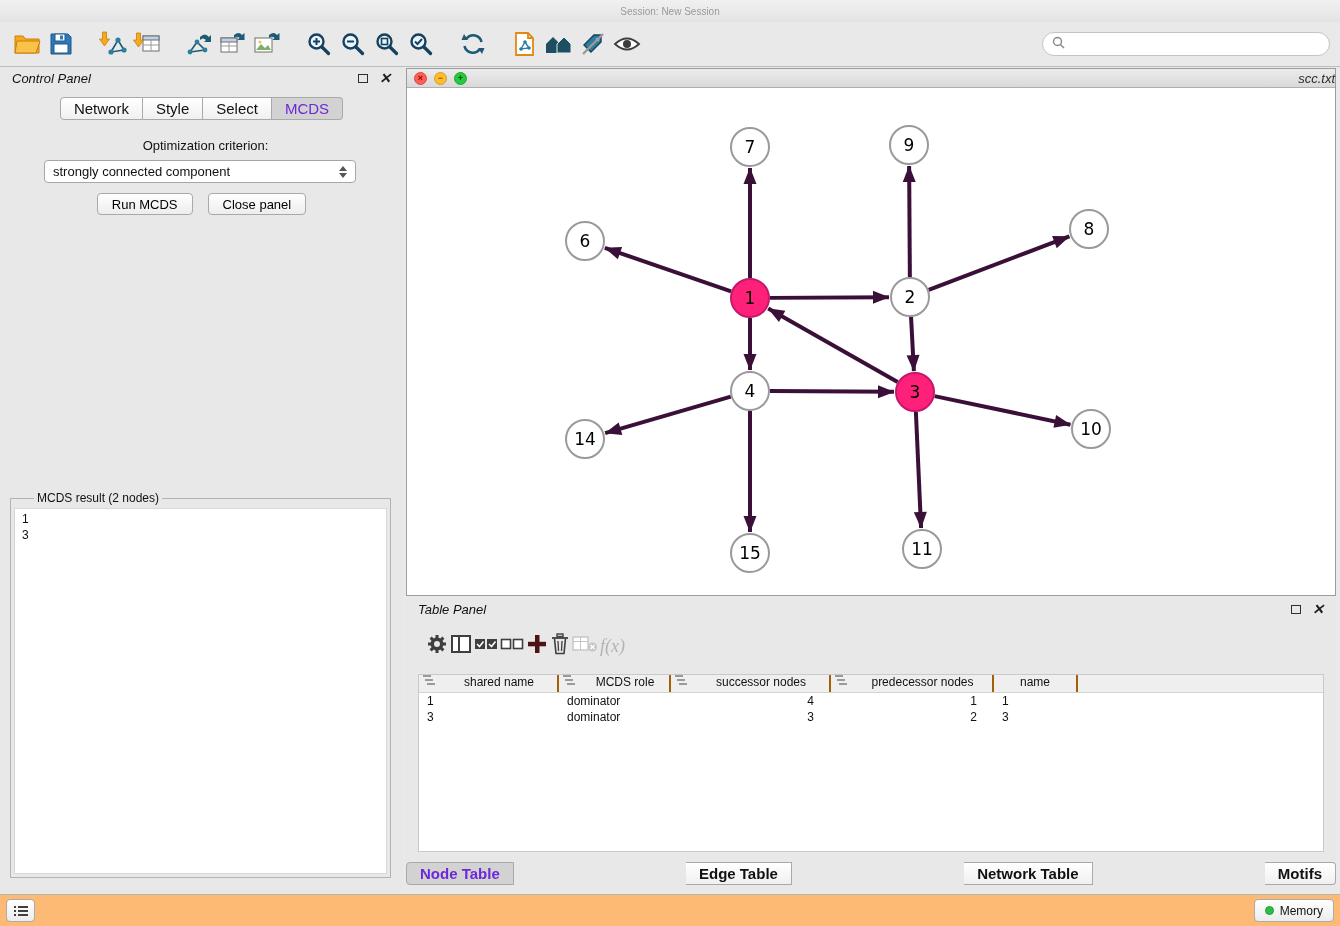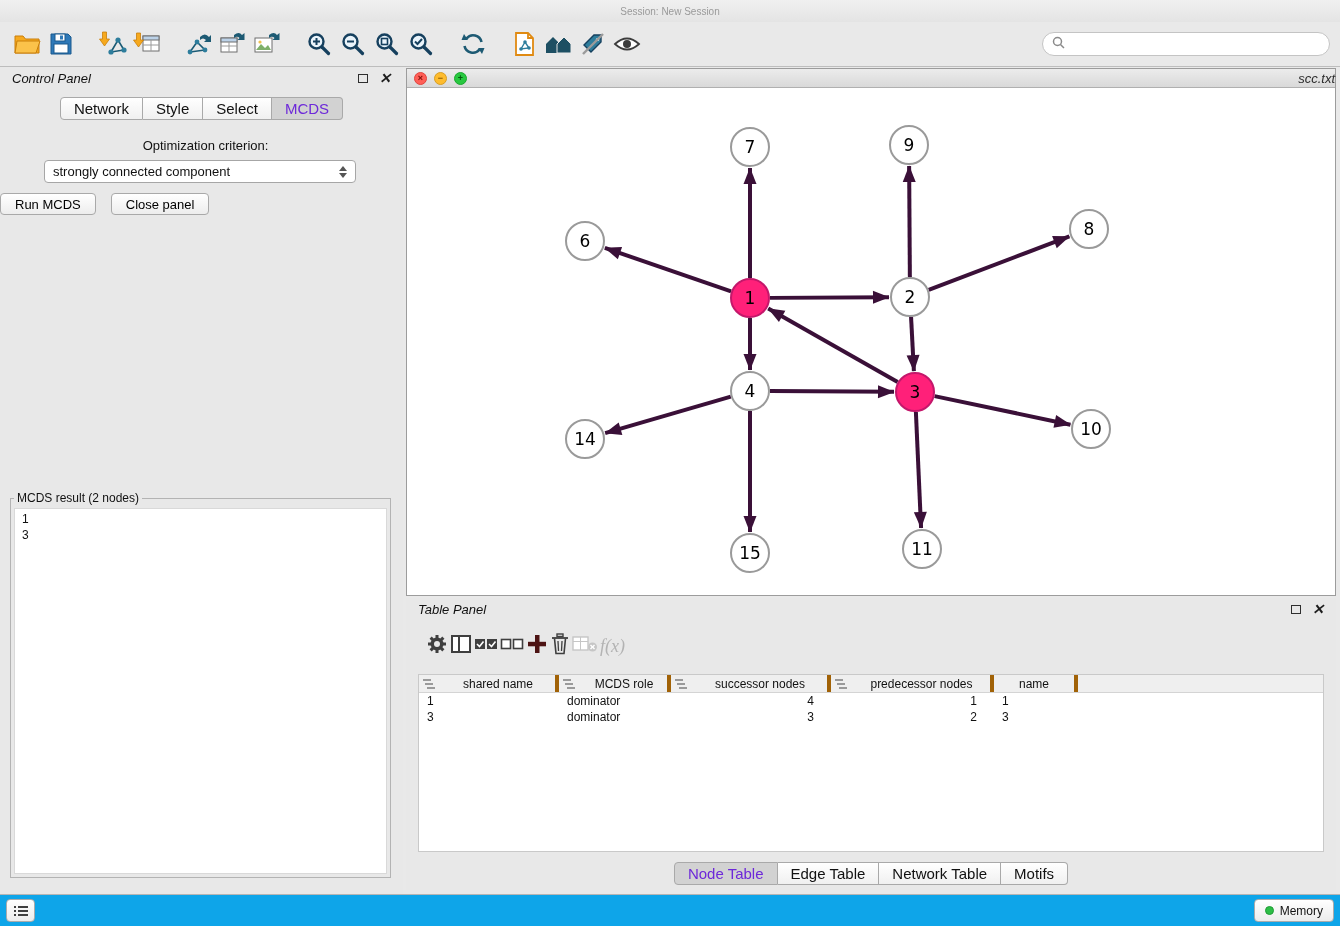--- a/index.html
+++ b/index.html
@@ -39,27 +39,27 @@
   .tab:first-child { border-left:1px solid #a9a9a9; border-radius:4px 0 0 4px; }
   .tab:last-child { border-radius:0 4px 4px 0; }
   .tab.selected { background:#d2d2d2; color:#6d28d9; }
 
   .opt-label { position:absolute; top:71px; left:0; right:0; text-align:center; font-size:13px;margin-left:8px; }
   .select { position:absolute; top:93px; left:44px; width:312px; height:23px; background:#fff;
             border:1px solid #a6a6a6; border-radius:4px; display:flex; align-items:center;
             padding:0 8px; font-size:13px; }
   .stepper { margin-left:auto; display:flex; flex-direction:column; gap:2px; align-items:center; }
 
-  .cp-buttons { position:absolute; top:126px; left:0; right:0; display:flex; gap:15px; }
+  .cp-buttons { position:absolute; top:126px; left:0; right:0; display:flex; justify-content:center; gap:15px; }
   .btn { height:22px; padding:0 14px; font-size:13px; background:linear-gradient(#ffffff,#ededed);
          border:1px solid #a9a9a9; border-radius:4px; font-family:inherit; }
 
   .result-box { position:absolute; left:10px; top:424px; width:381px; height:387px;
                 border:1px solid #b3b3b3; padding:3px; background:#e8e8e8; }
-  .result-box legend { font-size:12px; padding:0 3px; margin-left:0; }
+  .result-box legend { font-size:12px; padding:0 3px; margin-left:20px; }
   .result-inner { width:100%; height:100%; background:#fff; border:1px solid #d9d9d9;
                   padding:2px 0 0 7px; font-size:12px; line-height:16px; overflow:hidden; }
 
   
   .net-window { position:absolute; left:406px; top:68px; width:930px; height:528px;
                 border:1px solid #9c9c9c; background:#fff; }
   .net-titlebar { height:19px; background:linear-gradient(#ececec,#d9d9d9);
                   border-bottom:1px solid #b0b0b0; position:relative; display:flex; align-items:center; }
   .tl { width:13px; height:13px; border-radius:50%; display:flex; align-items:center;
         justify-content:center; font-size:9px; font-weight:bold; margin-left:7px; line-height:1; }
@@ -70,31 +70,31 @@
   .net-canvas { position:absolute; top:19px; bottom:0; left:0; right:0; }
   .net-canvas svg { width:100%; height:100%; display:block; }
 
   
   .table-panel { position:absolute; left:406px; top:598px; width:930px; height:292px; background:#e8e8e8; }
   .tp-toolbar { position:absolute; top:34px; left:20px; height:28px; display:flex; align-items:center; gap:2px; }
   .fx { font-family:"Liberation Serif", serif; font-style:italic; font-size:18px; color:#b3b3b3; }
   .tp-table { position:absolute; left:12px; top:76px; width:906px; height:178px; background:#fff;
               border:1px solid #c9c9c9; font-size:12px; overflow:hidden; }
   .thead { display:flex; height:18px; background:#efefef; border-bottom:1px solid #d4d4d4; }
-  .th { display:flex; align-items:center; border-right:4px solid #a16207; padding:0 4px; gap:10px; }
+  .th { display:flex; border-right:2px solid #a16207; padding:0 4px; gap:10px; }
   .th .lbl { flex:1; text-align:center; white-space:nowrap; }
   .c0{width:140px} .c1{width:112px} .c2{width:160px} .c3{width:163px} .c4{width:84px}
   .trow { display:flex; height:16px; align-items:center; }
   .td { padding:0 8px; white-space:nowrap; }
   .td.num { text-align:right; padding-right:17px; }
-  .tp-tabs { position:absolute; bottom:5px; left:0; right:0; display:flex; justify-content:center; }
+  .tp-tabs { position:absolute; bottom:5px; left:0; right:0; display:flex; justify-content:space-between;font-weight:bold; }
 
   
   .statusbar { position:absolute; left:0; bottom:0; right:0; height:32px;
-               border-top:1px solid #b5b5b5; background:#0ea5e9; }
+               border-top:1px solid #b5b5b5; background:#fdba74; }
   .sb-btn { position:absolute; left:6px; top:4px; width:29px; height:23px; border:1px solid #ababab;
             border-radius:4px; background:linear-gradient(#fff,#ececec); display:flex;
             align-items:center; justify-content:center; }
   .memory { position:absolute; right:6px; top:4px; height:23px; border:1px solid #ababab;
             border-radius:4px; background:linear-gradient(#fff,#ececec); display:flex;
             align-items:center; gap:6px; padding:0 10px; font-size:12px; }
   .dot { width:9px; height:9px; border-radius:50%; background:#2dbe46; border:1px solid #1f9c36; }
 </style>
 </head>
 <body>

